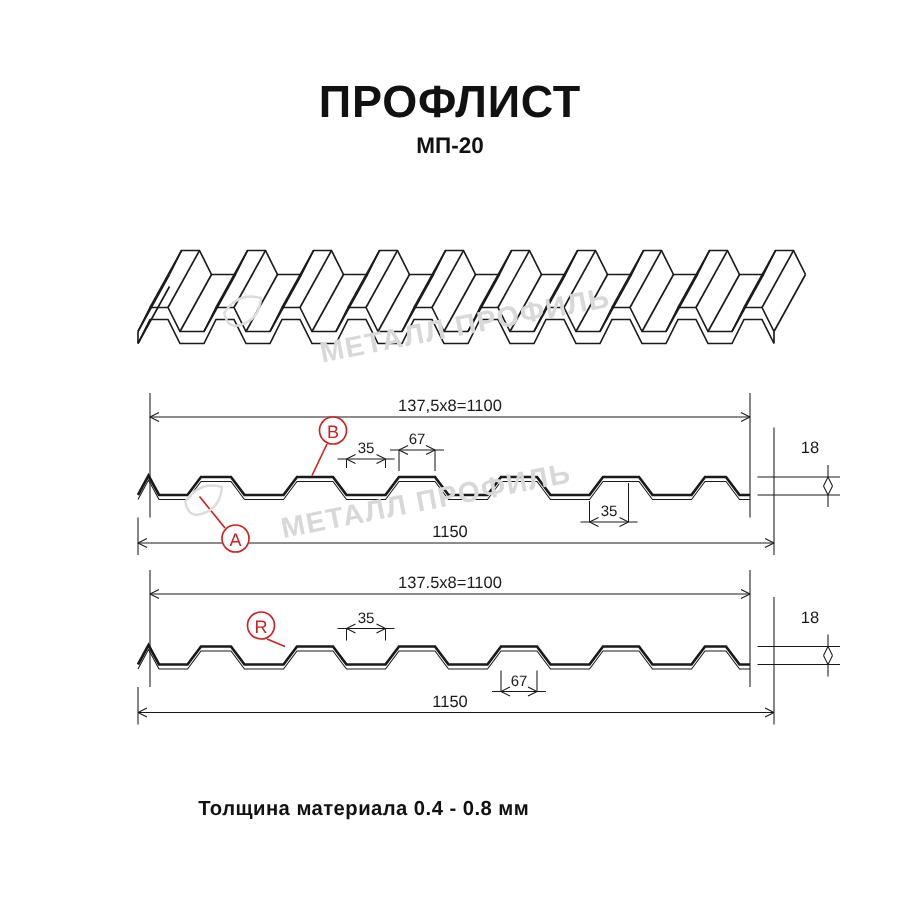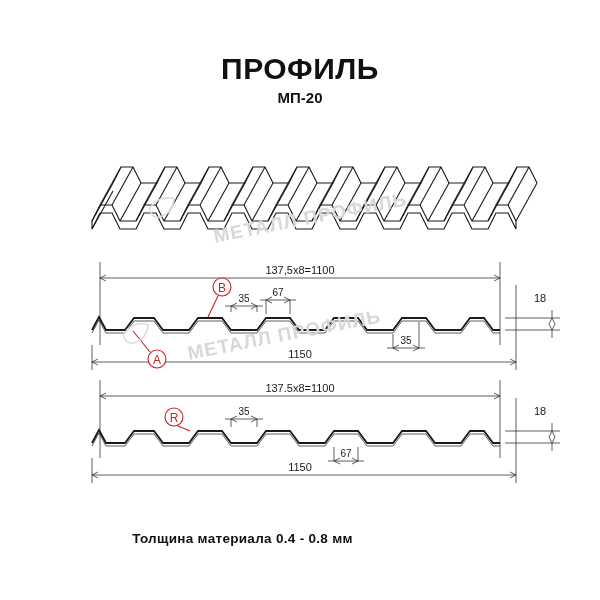--- a/index.html
+++ b/index.html
@@ -69,21 +69,21 @@
     user-select: none;
   }
   .wm1 { top: 207px; left: 212px; }
   .wm2 { top: 324px; left: 186px; }
 </style>
 </head>
 <body>
 
 <div class="page">
 
-  <div class="title">ПРОФИЛЬ</div>
+  <div class="title">ПРОФЛИСТ</div>
   <div class="subtitle">МП-20</div>
 
   <svg class="draw" viewBox="0 0 600 600">
     <g fill="none" stroke="#1a1a1a" stroke-width="1.1" stroke-linejoin="miter" stroke-linecap="butt">
 
       <g>
 
         <path d="M92 221 L100 205 L112 205 L120 221 L136 221 L144 205 L156 205 L164 221 L180 221
                  L188 205 L200 205 L208 221 L224 221 L232 205 L244 205 L252 221 L268 221
                  L276 205 L288 205 L296 221 L312 221 L320 205 L332 205 L340 221 L356 221

